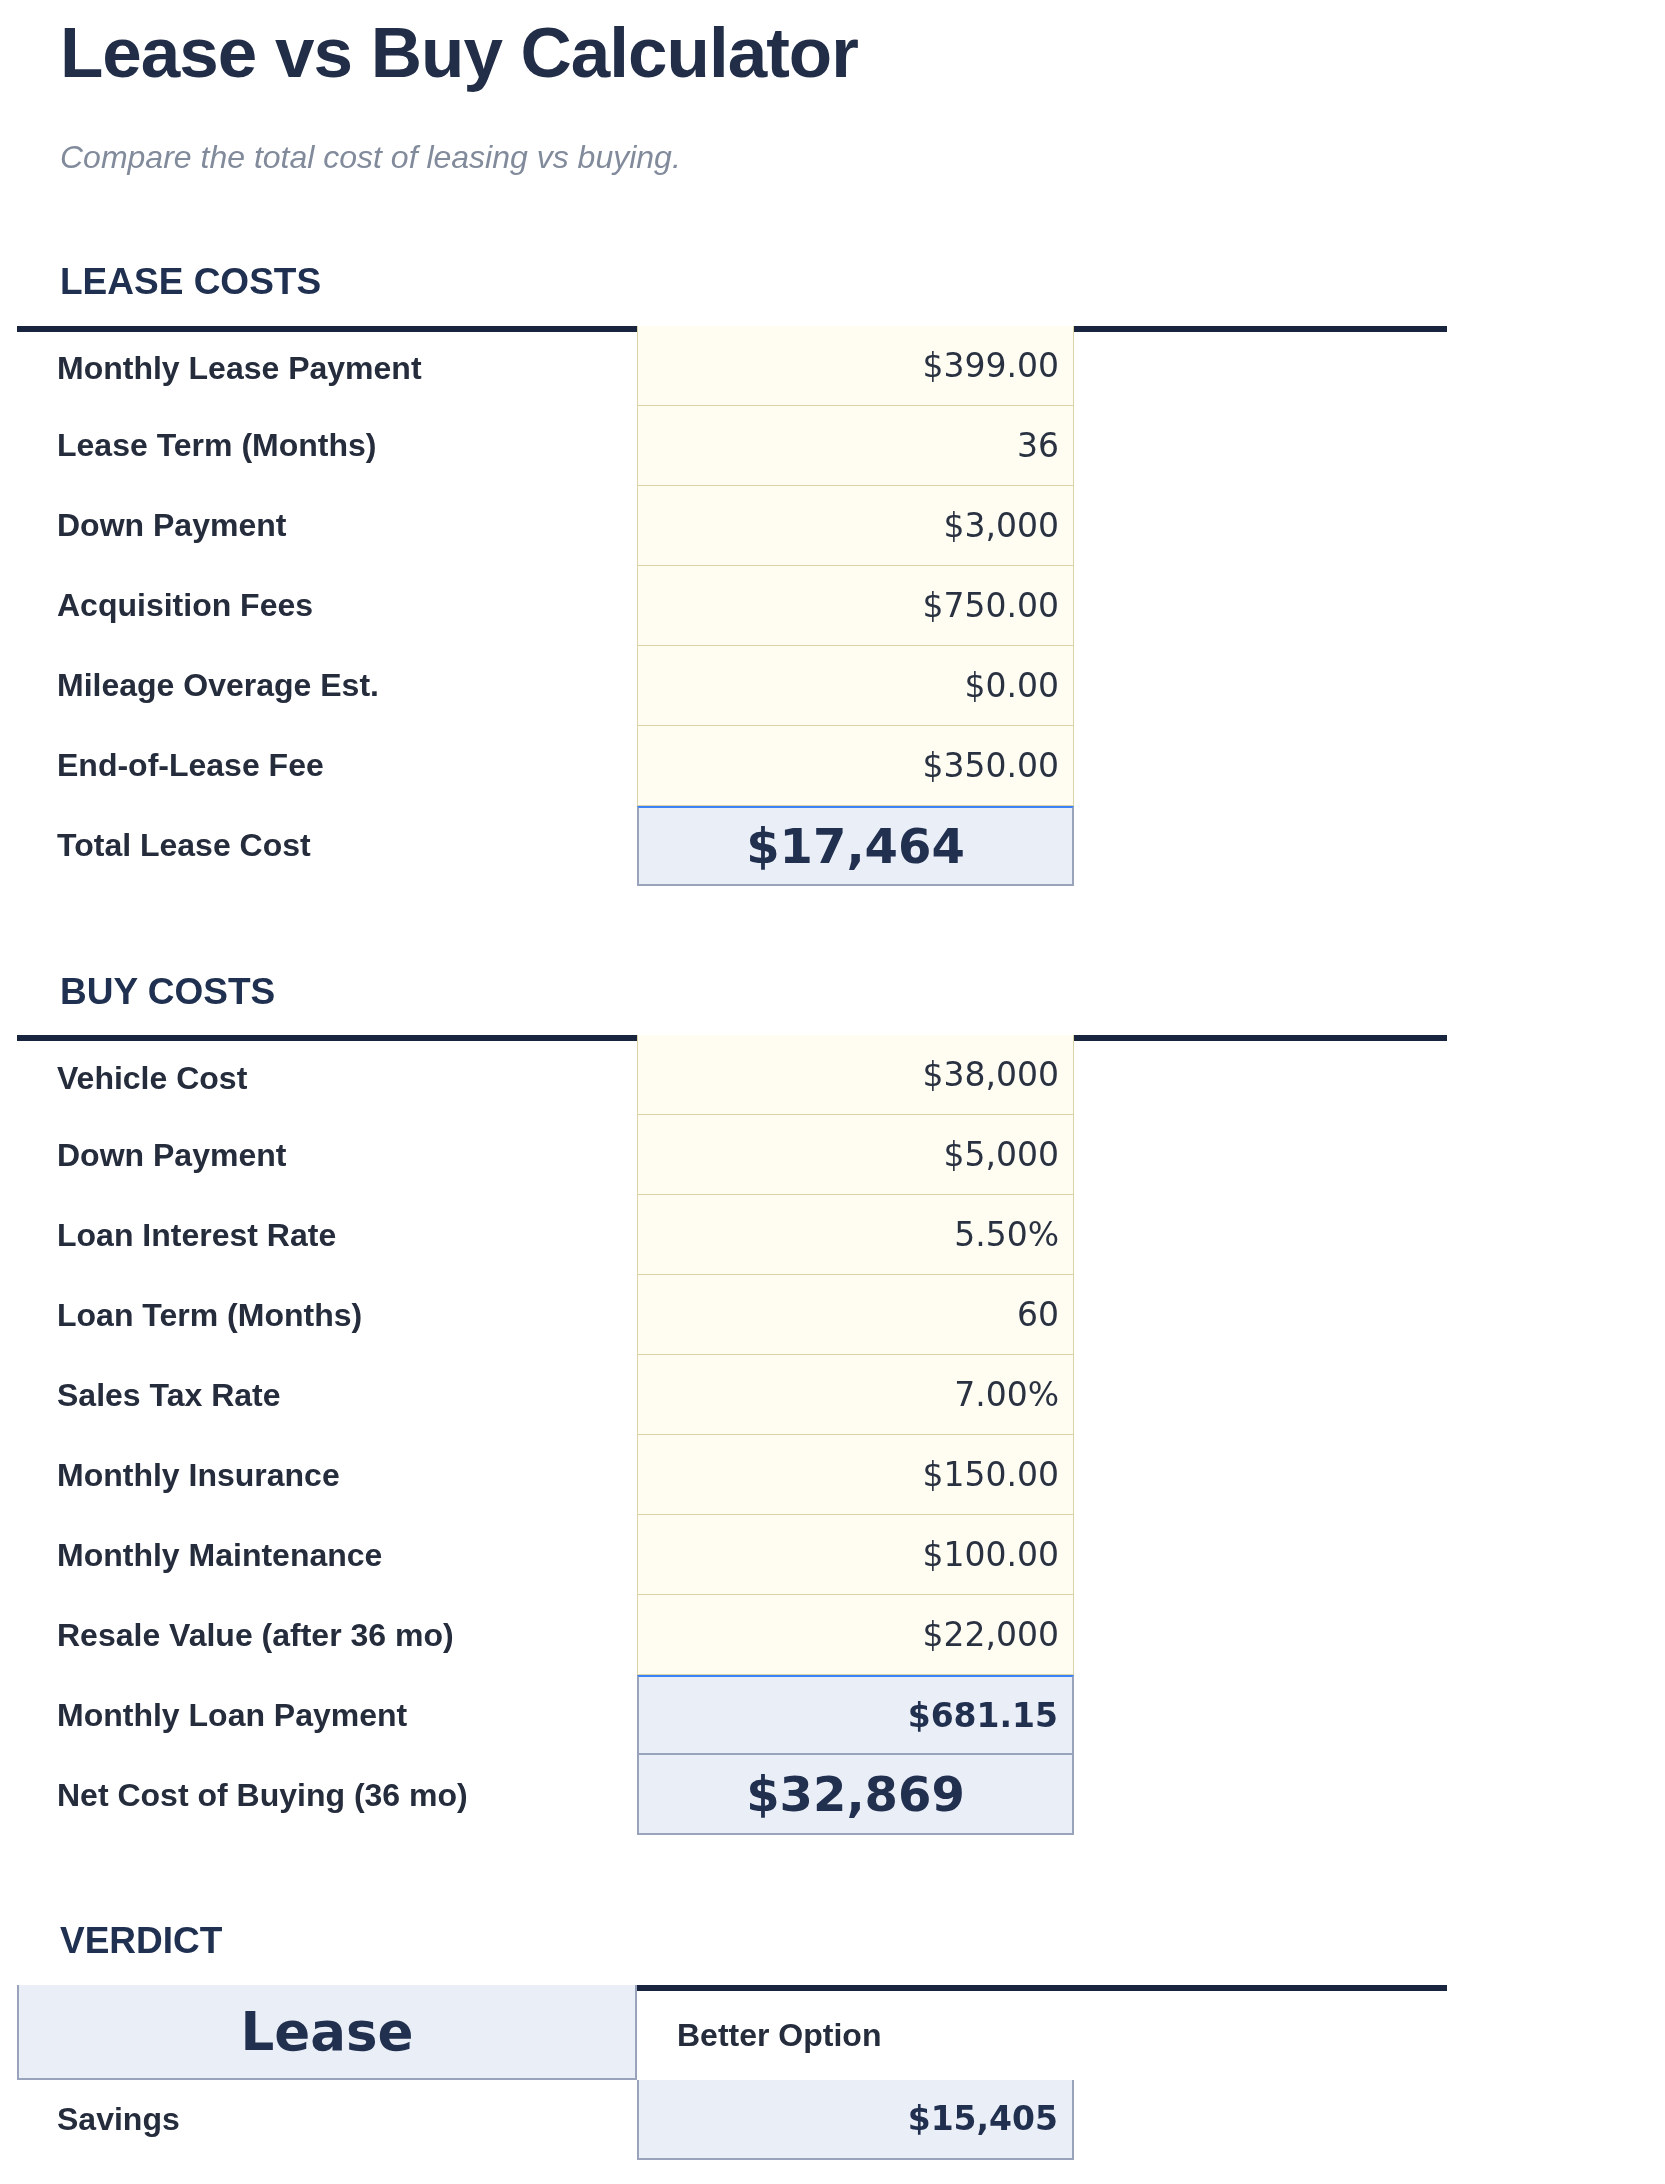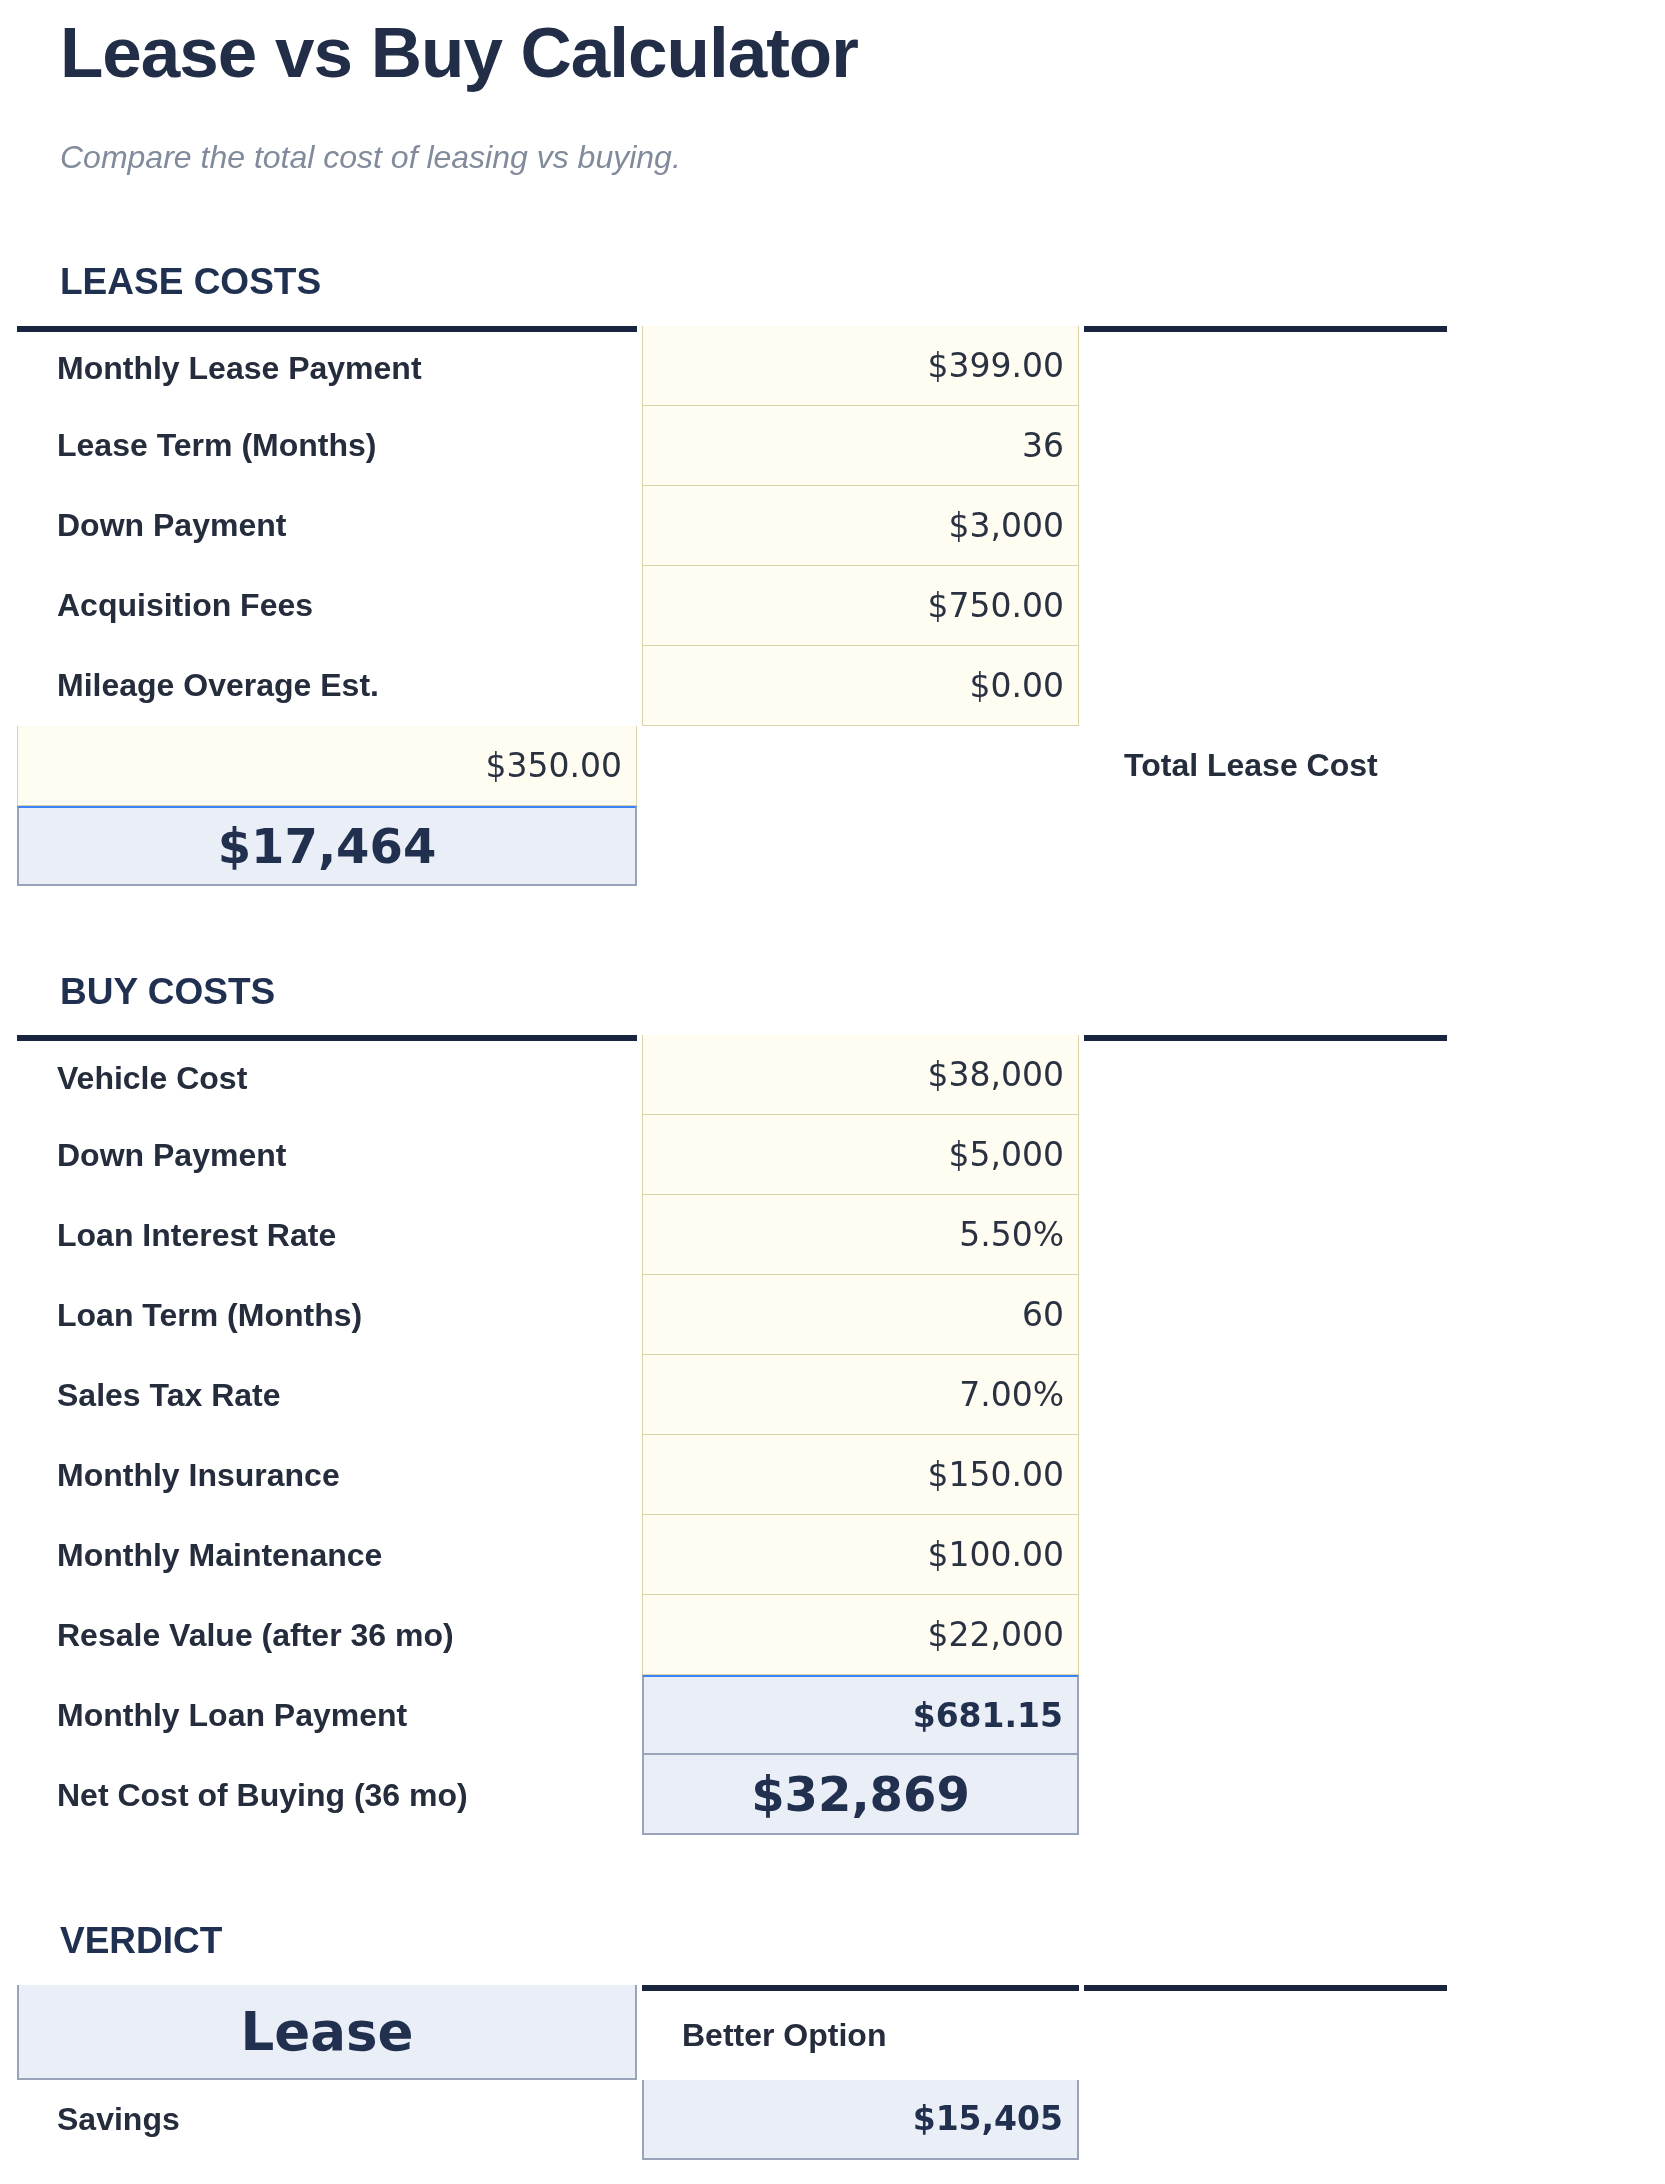--- a/index.html
+++ b/index.html
@@ -33,21 +33,20 @@
     margin: 0 0 21px 60px;
     font-size: 37px;
     font-weight: bold;
     color: #203050;
     line-height: 1.2;
     font-family: "Liberation Sans", sans-serif;
   }
   .calc-table {
     display: grid;
     grid-template-columns: 620px 437px 565px;
-    column-gap: 5px;
     margin-left: 17px;
   }
   .cell { box-sizing: border-box; display: flex; align-items: center; }
   .label-cell {
     padding-left: 40px;
     font-size: 32px;
     font-weight: bold;
     color: #252c3c;
   }
   .value-cell {
@@ -101,20 +100,21 @@
           <div class="cell spacer-cell"></div>
           <div class="cell label-cell">Down Payment</div>
           <div class="cell value-cell input">$3,000</div>
           <div class="cell spacer-cell"></div>
           <div class="cell label-cell">Acquisition Fees</div>
           <div class="cell value-cell input">$750.00</div>
           <div class="cell spacer-cell"></div>
           <div class="cell label-cell">Mileage Overage Est.</div>
           <div class="cell value-cell input">$0.00</div>
           <div class="cell spacer-cell"></div>
+          <div class="cell label-cell">End-of-Lease Fee</div>
           <div class="cell value-cell input">$350.00</div>
           <div class="cell spacer-cell"></div>
           <div class="cell label-cell">Total Lease Cost</div>
           <div class="cell value-cell computed-big comp-top">$17,464</div>
           <div class="cell spacer-cell"></div>
         </div>
   </section>
 
   <section class="calc-section">
     <h2 class="section-title">BUY COSTS</h2>

